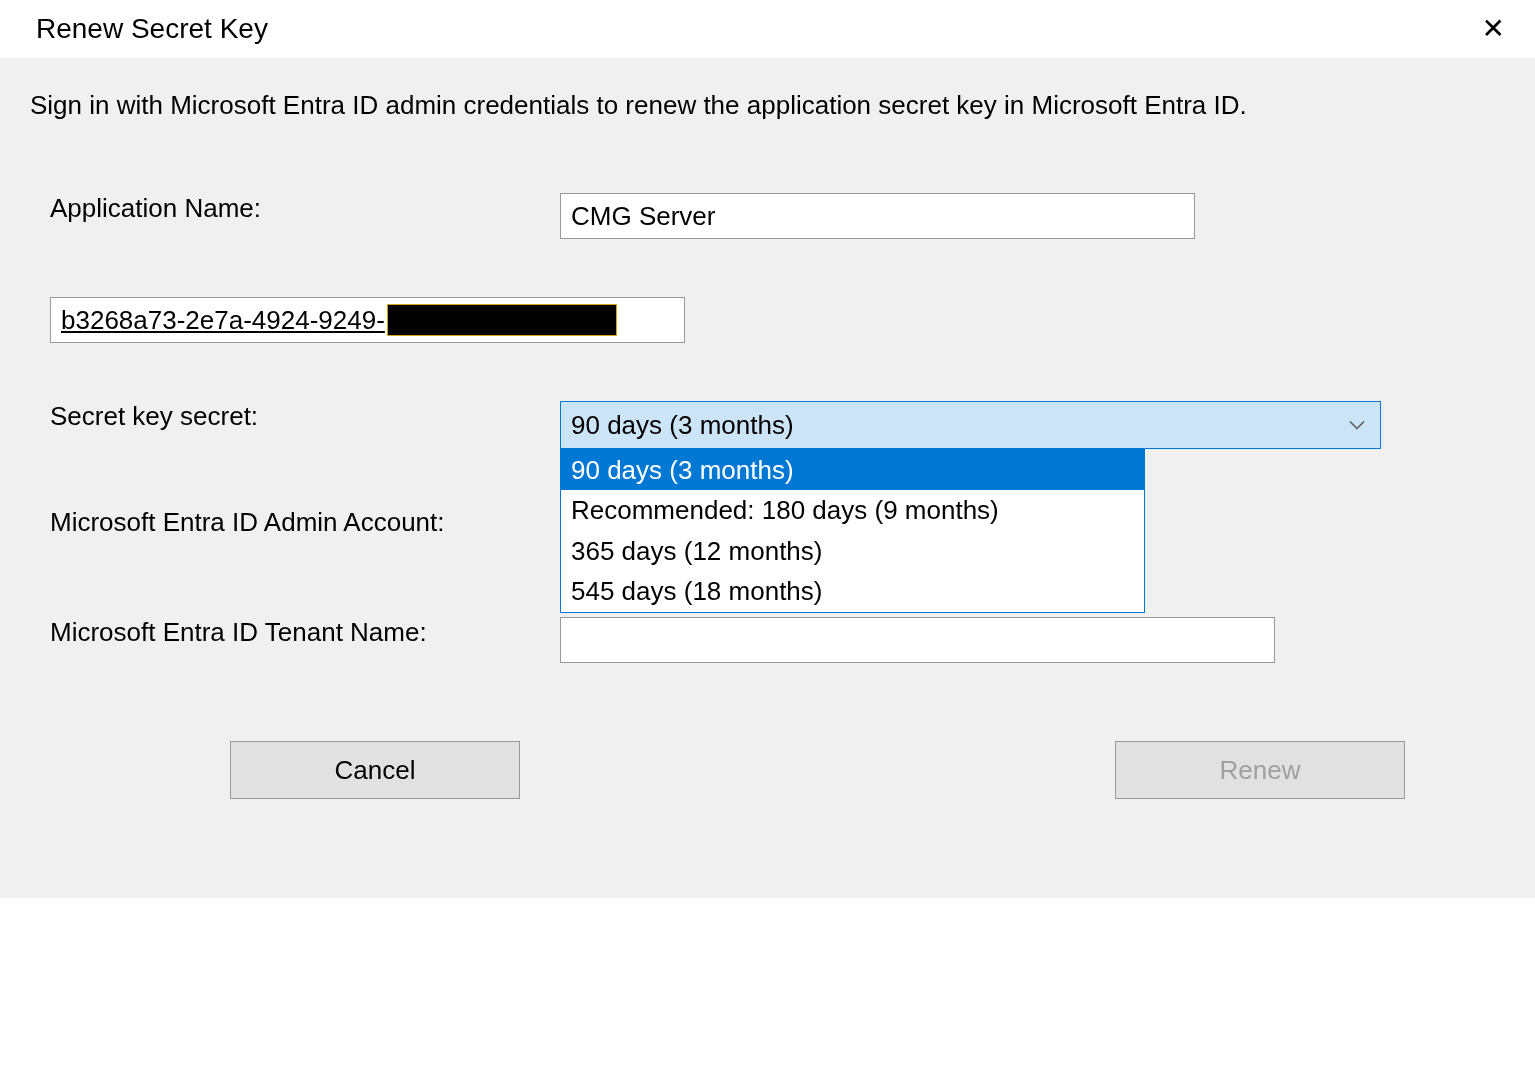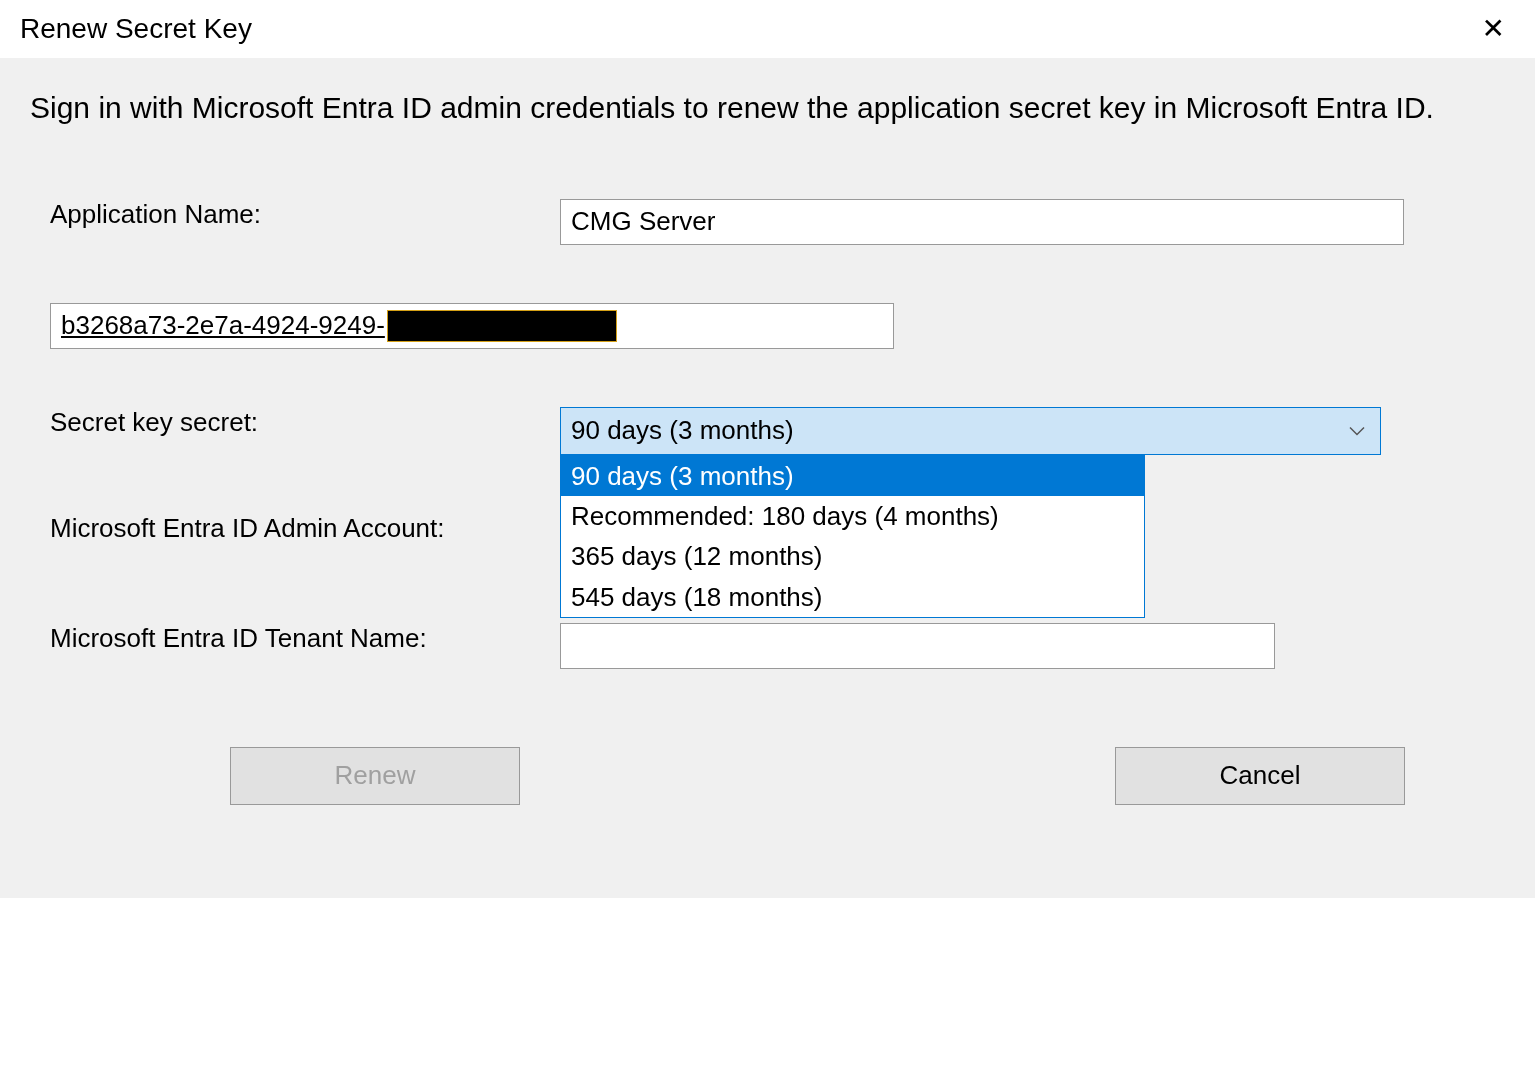--- a/index.html
+++ b/index.html
@@ -15,38 +15,39 @@
       width: 1535px;
       height: 1077px;
       overflow: hidden;
     }
     .title-bar {
       display: flex;
       justify-content: space-between;
       align-items: center;
       padding: 10px 20px 10px 20px;
       background: #ffffff;
+      margin-left: 16px;
     }
     .title-text {
       font-size: 28px;
       color: #000000;
     }
     .close-btn {
       font-size: 28px;
       cursor: pointer;
       padding: 5px 10px;
       line-height: 1;
     }
     .dialog-body {
       background: #f0f0f0;
       padding: 30px 30px 40px 30px;
       min-height: 840px;
     }
     .description {
-      font-size: 30px;
+      font-size: 26px;
       color: #000000;
       margin-bottom: 70px;
       line-height: 1.35;
     }
     .form-row {
       display: flex;
       align-items: flex-start;
       margin-bottom: 58px;
       padding-left: 20px;
     }
@@ -54,21 +55,21 @@
       width: 510px;
       font-size: 26px;
       color: #000000;
       flex-shrink: 0;
     }
     .form-field {
       flex: 1;
       position: relative;
     }
     .input-box {
-      width: 844px;
+      width: 635px;
       border: 1px solid #999999;
       background: #ffffff;
       padding: 13px 10px;
       font-size: 26px;
       font-family: inherit;
       height: 46px;
       display: flex;
       align-items: center;
     }
     .input-box.disabled {
@@ -203,21 +204,21 @@
         <div class="dropdown-selected">
           <span>90 days (3 months)</span>
           <span class="dropdown-chevron">
             <svg width="16" height="10" viewBox="0 0 16 10">
               <path d="M1 1 L8 8 L15 1" stroke="#555" stroke-width="1.5" fill="none"></path>
             </svg>
           </span>
         </div>
         <div class="dropdown-list">
           <div class="dropdown-option selected">90 days (3 months)</div>
-          <div class="dropdown-option">Recommended: 180 days (4 months)</div>
+          <div class="dropdown-option">Recommended: 180 days (9 months)</div>
           <div class="dropdown-option">365 days (12 months)</div>
           <div class="dropdown-option">545 days (18 months)</div>
         </div>
       </div>
     </div>
   </div>
 
   <div class="form-row">
     <div class="form-label">Microsoft Entra ID Admin Account:</div>
     <div class="form-field">
@@ -226,16 +227,16 @@
   </div>
 
   <div class="form-row">
     <div class="form-label">Microsoft Entra ID Tenant Name:</div>
     <div class="form-field">
       <div class="tenant-box"></div>
     </div>
   </div>
 
   <div class="button-row">
+    <button class="action-btn">Cancel</button>
     <button class="action-btn disabled">Renew</button>
-    <button class="action-btn">Cancel</button>
   </div>
 </div>
 
 </body></html>

